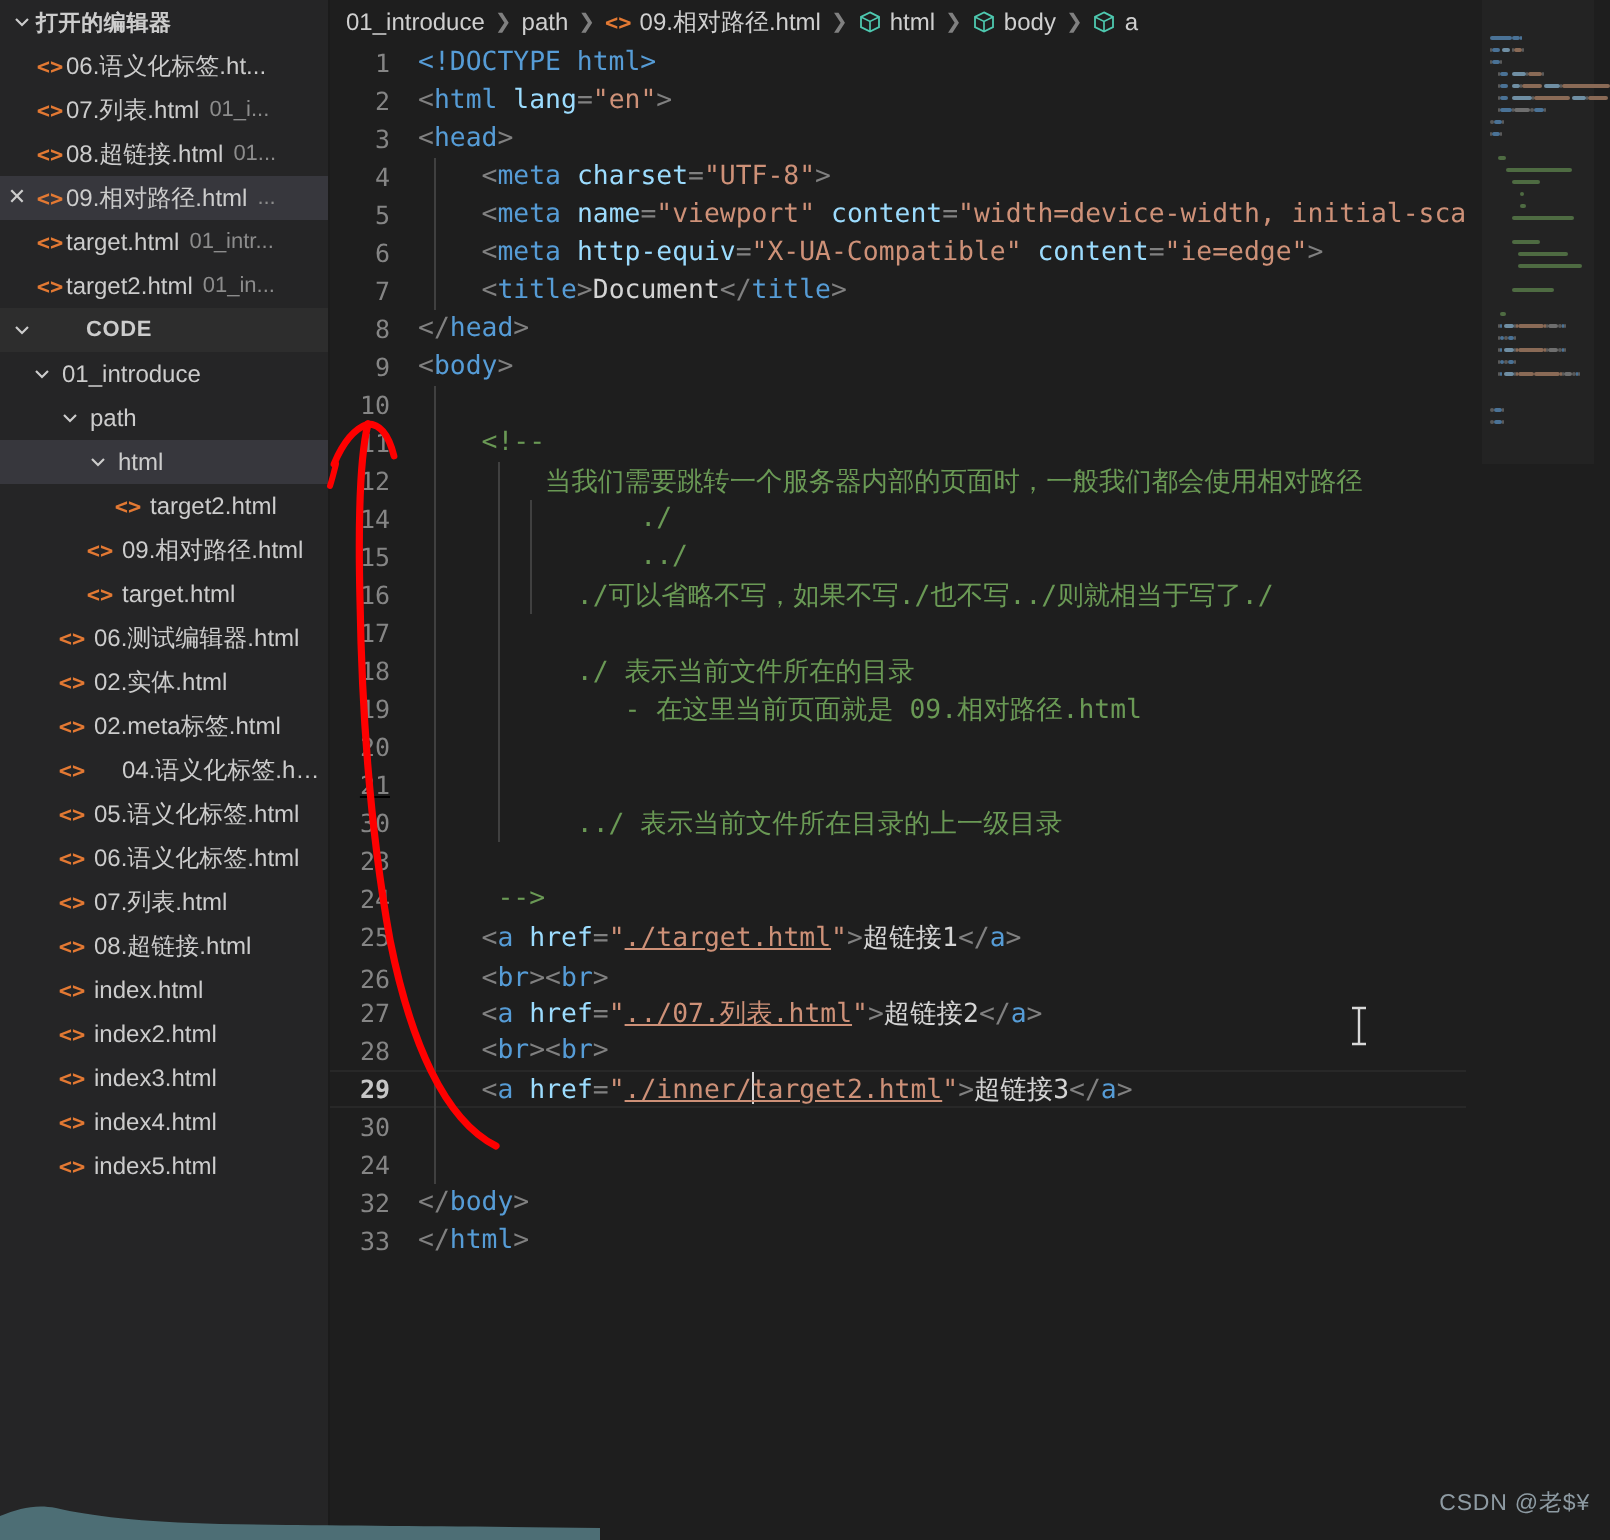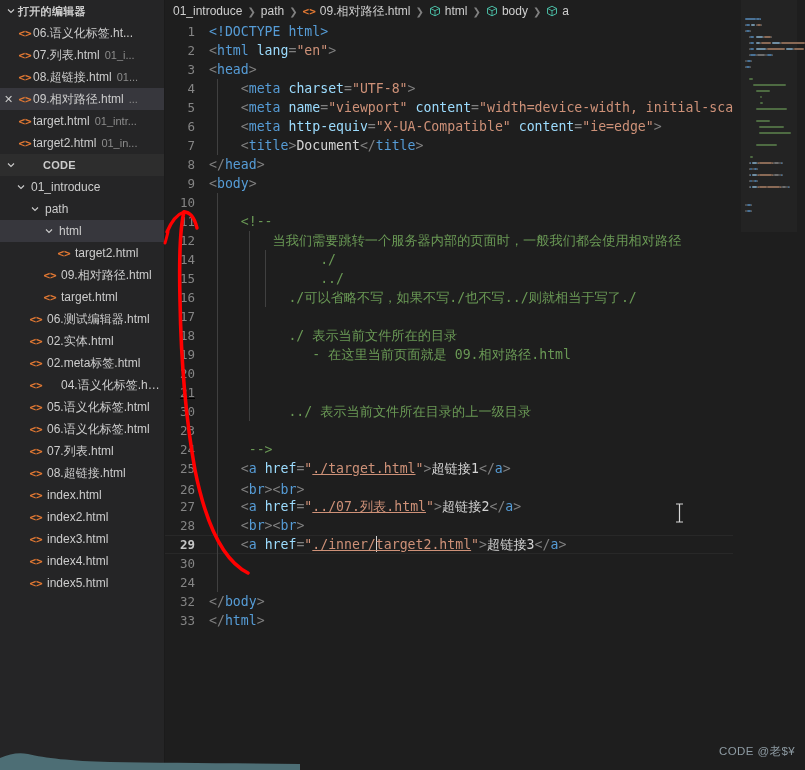--- a/index.html
+++ b/index.html
@@ -506,14 +506,14 @@
 
     <path d="M184 212 C 189 212, 194 216, 197 228" stroke="#ff0000" stroke-width="3.4" fill="none" stroke-linecap="round"></path>
 
     <path d="M168 232 C 167 236, 166 240, 165 243" stroke="#ff0000" stroke-width="3" fill="none" stroke-linecap="round"></path>
   </svg>
 
   <svg id="teal-band" viewBox="0 0 300 30" preserveAspectRatio="none">
     <path d="M0 18 C 10 14, 18 12, 28 14 C 45 18, 70 21, 110 22 C 160 23, 230 23, 300 24 L300 30 L0 30 Z" fill="#4d6e75"></path>
   </svg>
 
-  <div id="watermark">CODE @老$¥</div>
+  <div id="watermark">CSDN @老$¥</div>
 </div>
 
 </body></html>

